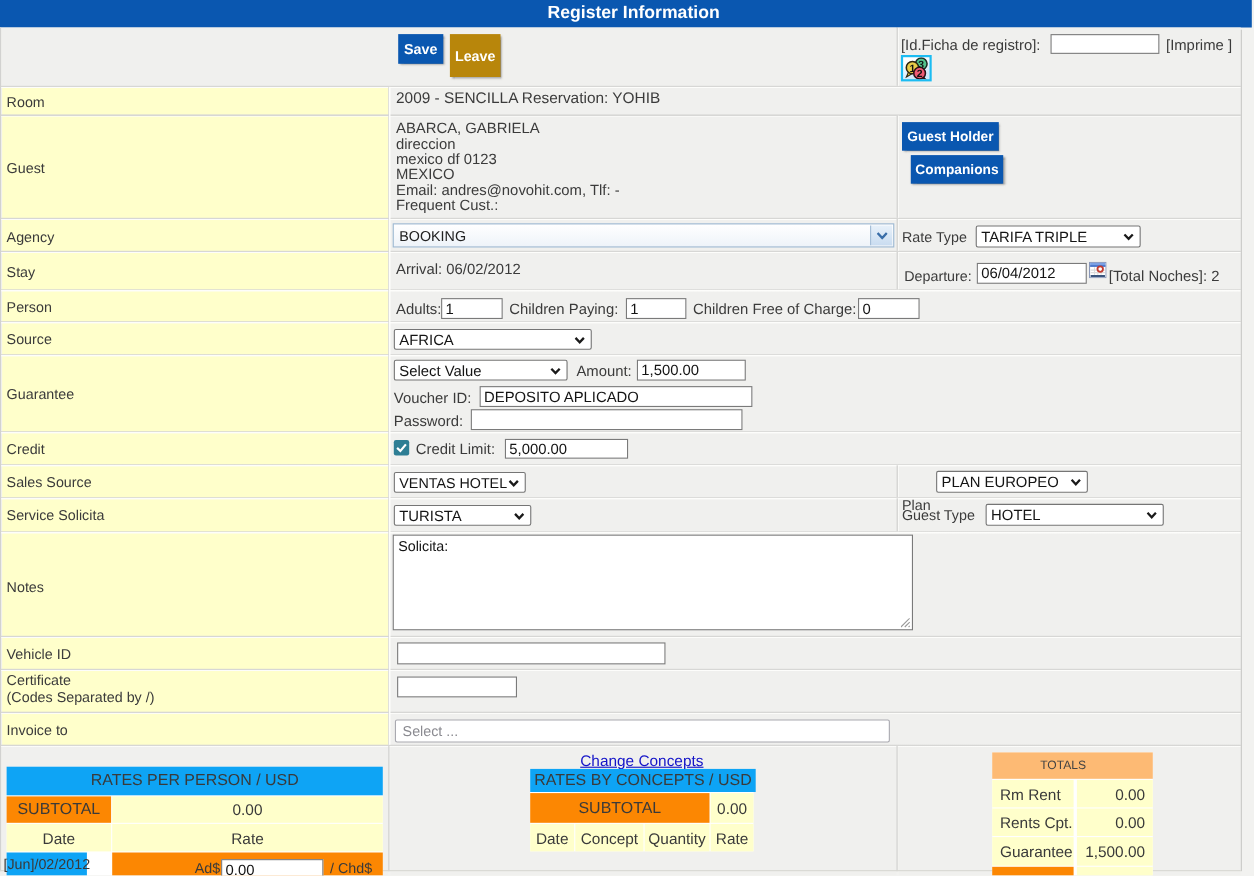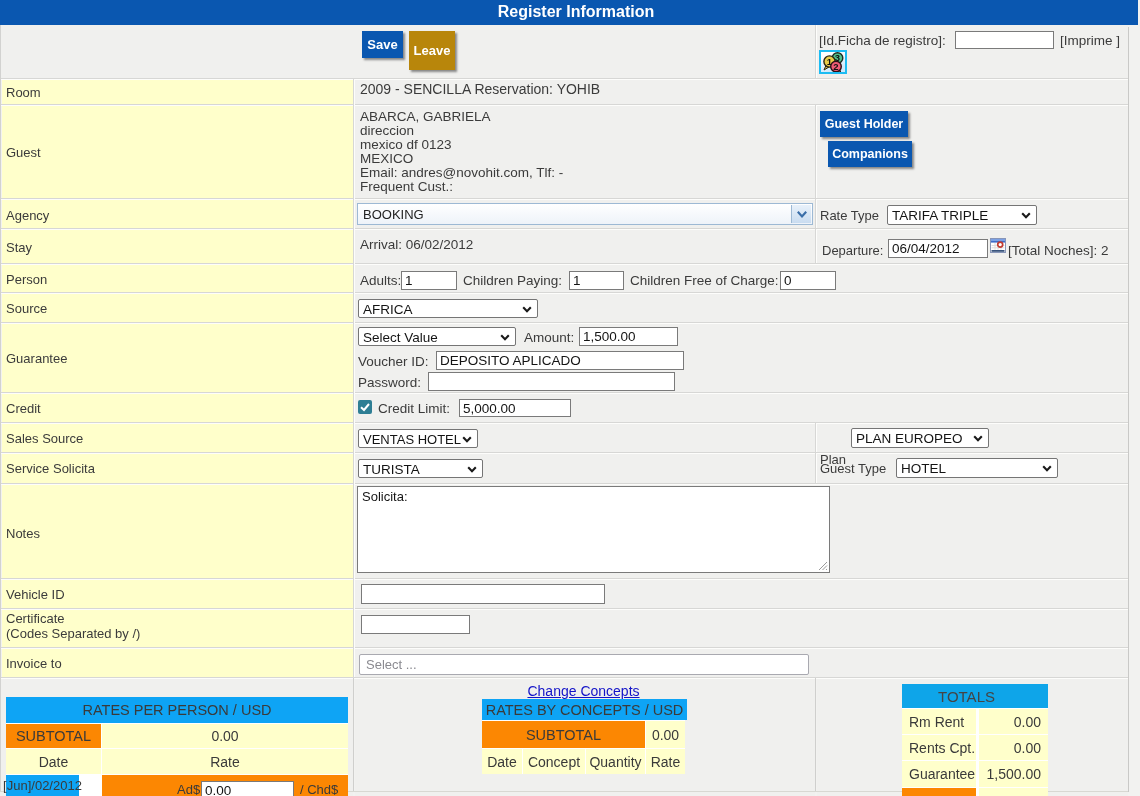--- a/index.html
+++ b/index.html
@@ -201,21 +201,21 @@
 <div class="inp" style="left:201px;top:781px;width:93px;height:19px;">0.00</div>
 <div class="txt" style="left:300px;top:782px;font-size:13px;color:#3a3a3a;font-weight:normal;">/ Chd$</div>
 <div style="position:absolute;left:482px;top:683px;width:203px;text-align:center;font-size:14px;"><a style="color:#1313c8;text-decoration:underline;">Change Concepts</a></div>
 <div style="position:absolute;left:482px;top:699px;width:205px;height:21px;background:#0ea4f5;display:flex;align-items:center;justify-content:center;font-size:14.5px;color:#3a3a3a;padding-left:0px;padding-right:0px;white-space:nowrap;">RATES BY CONCEPTS / USD</div>
 <div style="position:absolute;left:482px;top:721px;width:163px;height:27px;background:#fc8702;display:flex;align-items:center;justify-content:center;font-size:14.5px;color:#3a3a3a;padding-left:0px;padding-right:0px;white-space:nowrap;">SUBTOTAL</div>
 <div style="position:absolute;left:646px;top:721px;width:39px;height:27px;background:#ffffcb;display:flex;align-items:center;justify-content:center;font-size:14px;color:#3a3a3a;padding-left:0px;padding-right:0px;white-space:nowrap;">0.00</div>
 <div style="position:absolute;left:482px;top:749px;width:40px;height:25px;background:#ffffcb;display:flex;align-items:center;justify-content:center;font-size:14px;color:#3a3a3a;padding-left:0px;padding-right:0px;white-space:nowrap;">Date</div>
 <div style="position:absolute;left:523px;top:749px;width:62px;height:25px;background:#ffffcb;display:flex;align-items:center;justify-content:center;font-size:14px;color:#3a3a3a;padding-left:0px;padding-right:0px;white-space:nowrap;">Concept</div>
 <div style="position:absolute;left:586px;top:749px;width:59px;height:25px;background:#ffffcb;display:flex;align-items:center;justify-content:center;font-size:14px;color:#3a3a3a;padding-left:0px;padding-right:0px;white-space:nowrap;">Quantity</div>
 <div style="position:absolute;left:646px;top:749px;width:39px;height:25px;background:#ffffcb;display:flex;align-items:center;justify-content:center;font-size:14px;color:#3a3a3a;padding-left:0px;padding-right:0px;white-space:nowrap;">Rate</div>
-<div style="position:absolute;left:902px;top:684px;width:146px;height:24px;background:#0ea5e9;display:flex;align-items:center;justify-content:center;font-size:15px;color:#444;padding-left:0px;padding-right:17px;white-space:nowrap;">TOTALS</div>
+<div style="position:absolute;left:902px;top:684px;width:146px;height:24px;background:#fdba74;display:flex;align-items:center;justify-content:center;font-size:11px;color:#444;padding-left:0px;padding-right:17px;white-space:nowrap;">TOTALS</div>
 <div style="position:absolute;left:902px;top:709px;width:74px;height:25px;background:#ffffcb;display:flex;align-items:center;justify-content:flex-start;font-size:14px;color:#3a3a3a;padding-left:7px;padding-right:0px;white-space:nowrap;">Rm Rent</div>
 <div style="position:absolute;left:979px;top:709px;width:69px;height:25px;background:#ffffcb;display:flex;align-items:center;justify-content:flex-end;font-size:14px;color:#3a3a3a;padding-left:0px;padding-right:7px;white-space:nowrap;">0.00</div>
 <div style="position:absolute;left:902px;top:735px;width:74px;height:25px;background:#ffffcb;display:flex;align-items:center;justify-content:flex-start;font-size:14px;color:#3a3a3a;padding-left:7px;padding-right:0px;white-space:nowrap;">Rents Cpt.</div>
 <div style="position:absolute;left:979px;top:735px;width:69px;height:25px;background:#ffffcb;display:flex;align-items:center;justify-content:flex-end;font-size:14px;color:#3a3a3a;padding-left:0px;padding-right:7px;white-space:nowrap;">0.00</div>
 <div style="position:absolute;left:902px;top:761px;width:74px;height:26px;background:#ffffcb;display:flex;align-items:center;justify-content:flex-start;font-size:14px;color:#3a3a3a;padding-left:7px;padding-right:0px;white-space:nowrap;">Guarantee</div>
 <div style="position:absolute;left:979px;top:761px;width:69px;height:26px;background:#ffffcb;display:flex;align-items:center;justify-content:flex-end;font-size:14px;color:#3a3a3a;padding-left:0px;padding-right:7px;white-space:nowrap;">1,500.00</div>
 <div style="position:absolute;left:902px;top:788px;width:74px;height:8px;background:#fc8702;display:flex;align-items:center;justify-content:center;font-size:13px;color:#3a3a3a;padding-left:0px;padding-right:0px;white-space:nowrap;"></div>
 <div style="position:absolute;left:979px;top:788px;width:69px;height:8px;background:#ffffcb;display:flex;align-items:center;justify-content:center;font-size:13px;color:#3a3a3a;padding-left:0px;padding-right:0px;white-space:nowrap;"></div>
 </div>
 </body></html>

